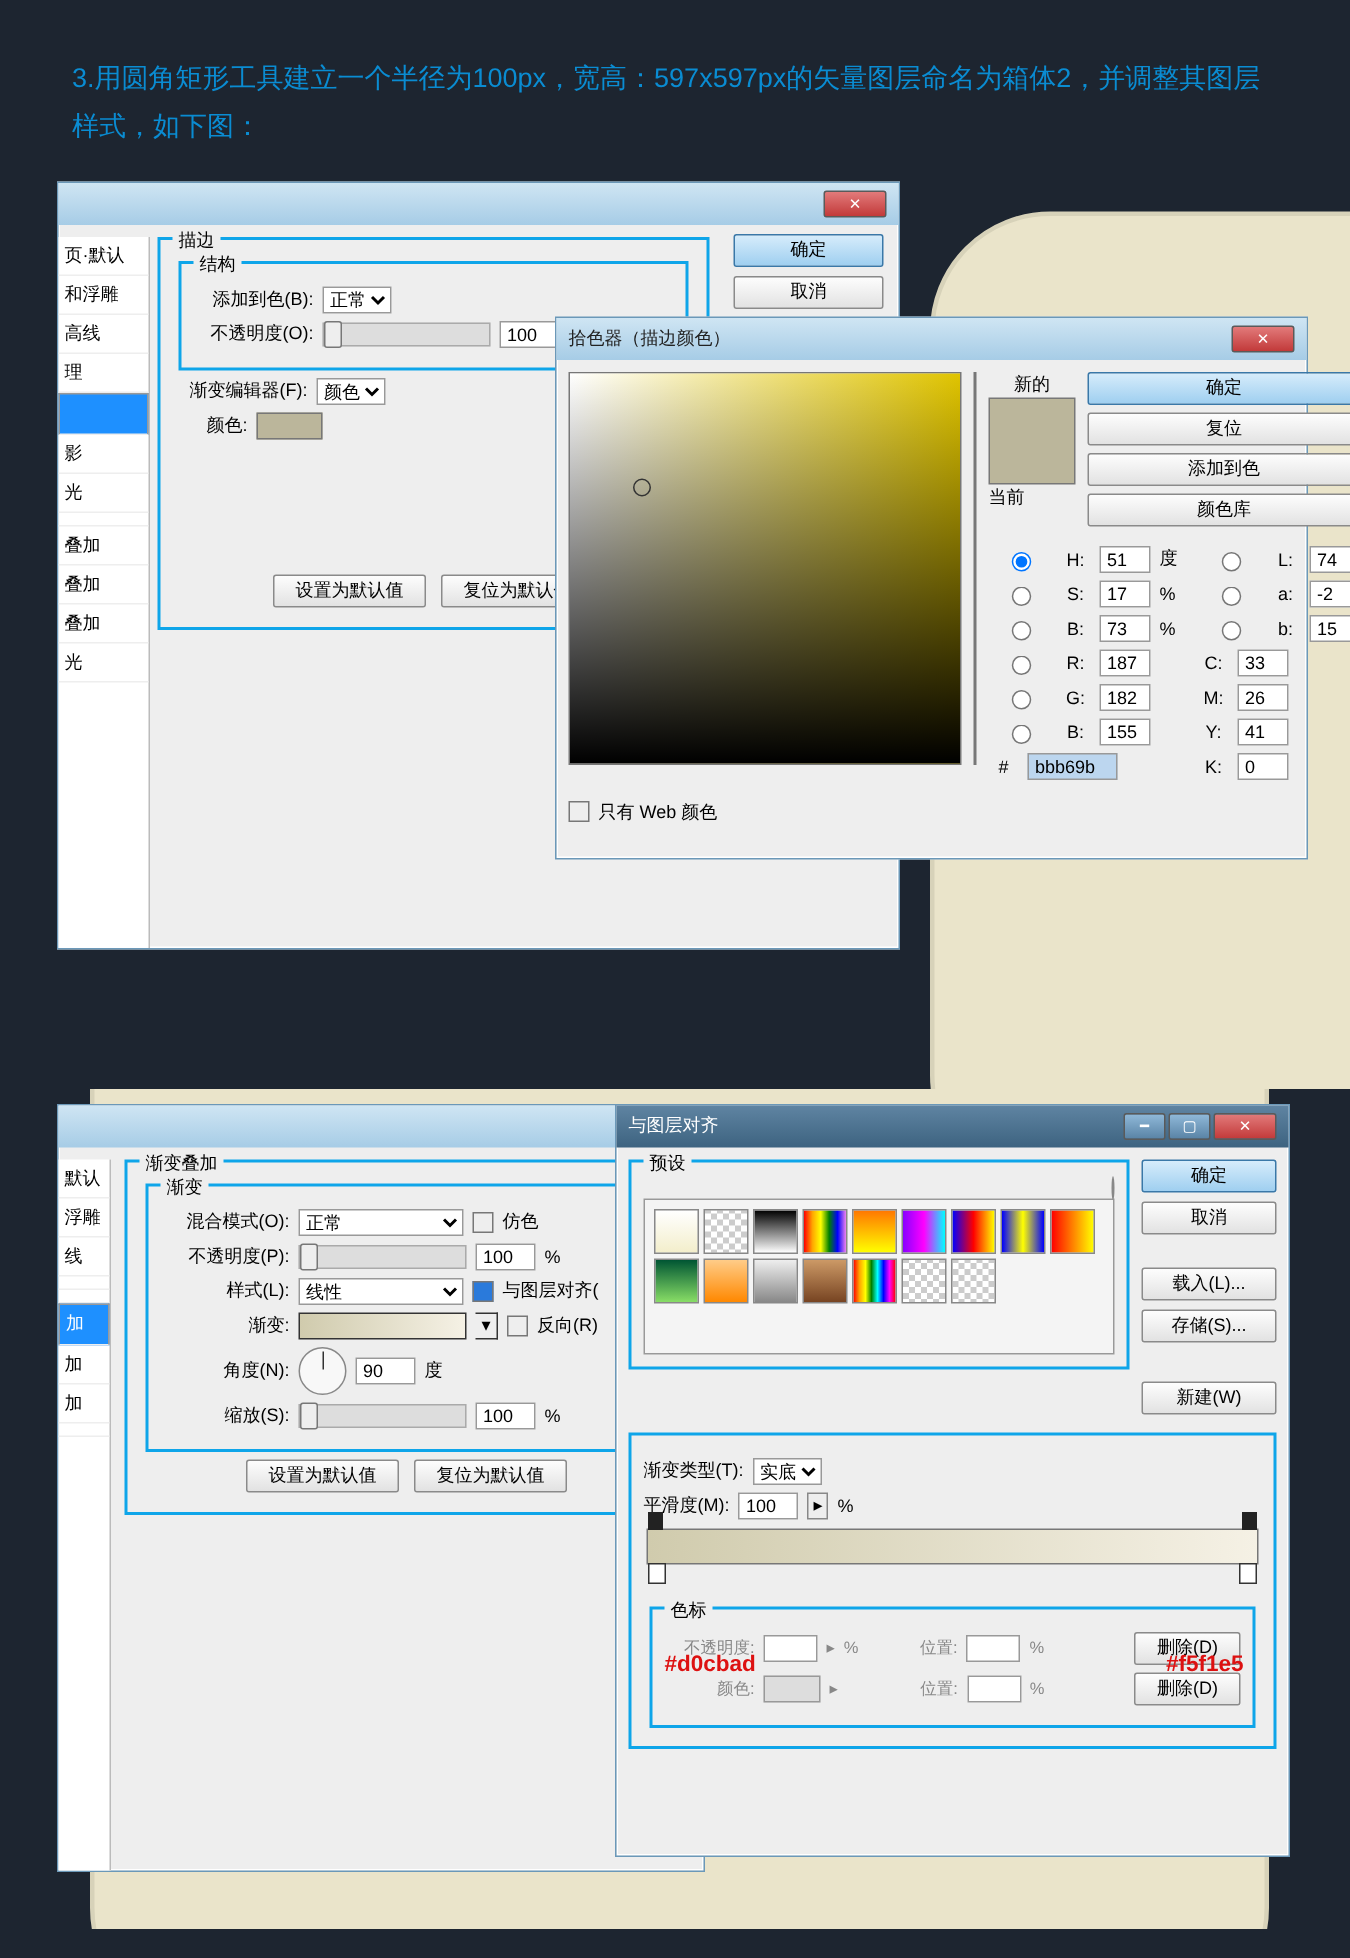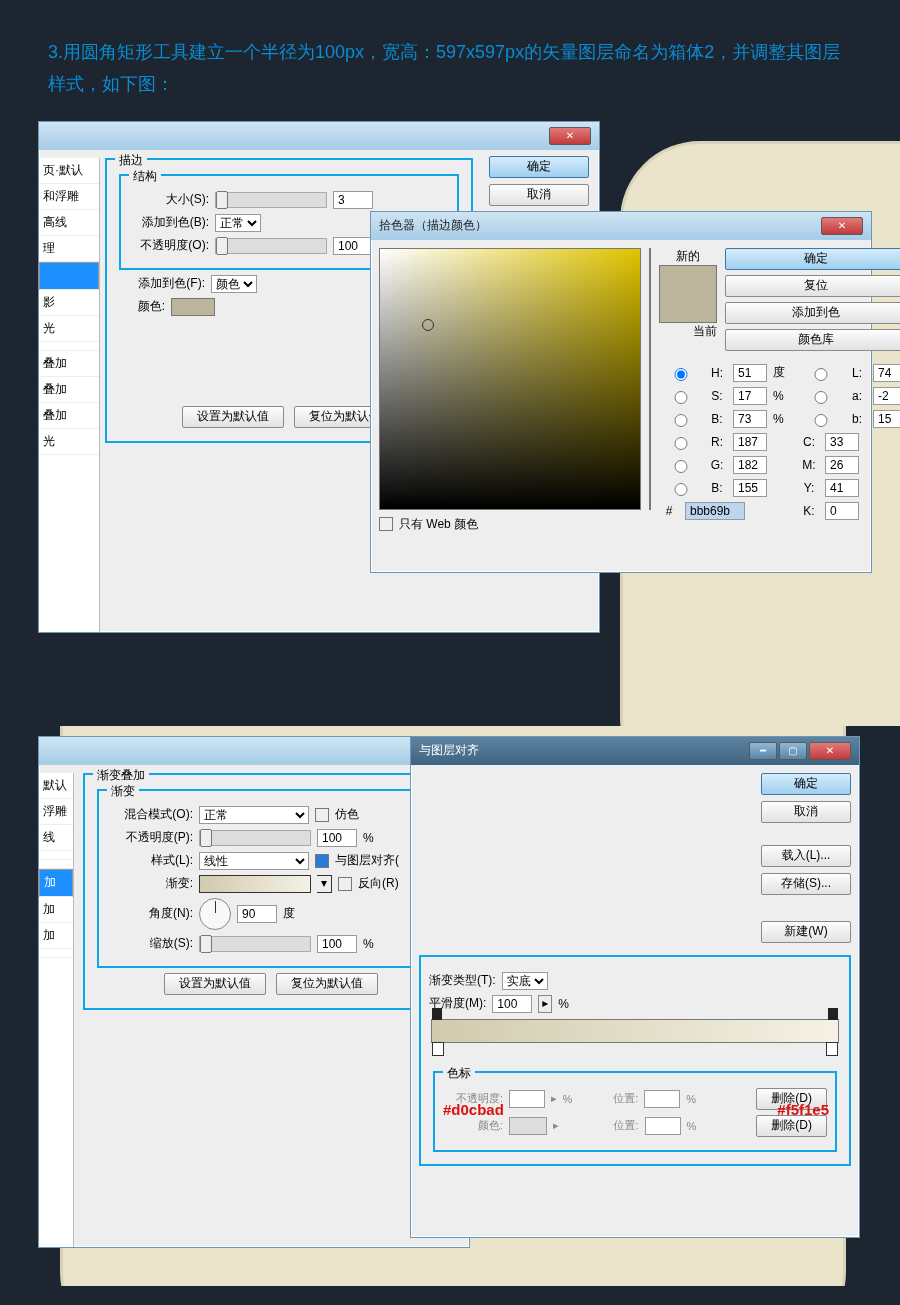--- a/index.html
+++ b/index.html
@@ -97,36 +97,31 @@
     <div class="body" style="top:32px">
       <div style="position:absolute;right:4px;top:2px;width:100px;display:flex;flex-direction:column;gap:6px">
         <button class="btn blue">确定</button>
         <button class="btn">取消</button>
       </div>
       <div class="gb" style="margin-right:120px">
         <span class="lg">描边</span>
         <div class="gb">
           <span class="lg">结构</span>
           <div class="row">
-              <label style="width:80px">大小(S):</label>
-              <div class="slider" style="max-width:110px"></div>
-              <input class="inp" style="width: 40px;" value="3">
-            </div>
-          <div class="row">
               <label style="width:80px">添加到色(B):</label>
               <select class="sel"><option>正常</option></select>
             </div>
           <div class="row">
               <label style="width:80px">不透明度(O):</label>
               <div class="slider" style="max-width:110px"></div>
               <input class="inp" style="width: 40px;" value="100">
             </div>
         </div>
         <div class="row" style="margin-left:10px">
-            <label style="width:80px">添加到色(F):</label>
+            <label style="width:80px">渐变编辑器(F):</label>
             <select class="sel"><option>颜色</option></select>
           </div>
         <div class="row" style="margin-left:10px">
             <label style="width:40px">颜色:</label>
             <span class="swatch"></span>
           </div>
         <div class="row" style="margin-top:90px;justify-content:center;gap:10px">
           <button class="btn">设置为默认值</button>
           <button class="btn">复位为默认值</button>
         </div>
@@ -141,35 +136,35 @@
           <div class="winbtn winclose">✕</div>
         </div>
     </div>
     <div style="display:flex;padding:8px;gap:8px">
       <div style="position:relative">
         <div class="sv">
             <div class="a"></div>
             <div class="b"></div>
             <div class="mark" style="left:42px;top:70px"></div>
           </div>
-        <div class="row" style="margin-top:6px">
+        <div class="row" style="margin-top:23px">
             <span class="chk"></span>
             <span>只有 Web 颜色</span>
           </div>
       </div>
       <div class="hue"></div>
       <div style="flex:1">
         <div style="display:flex;gap:8px">
           <div>
             <div style="text-align:center">新的</div>
             <div class="prev">
                 <div class="t"></div>
                 <div class="btm"></div>
               </div>
-            <div style="text-align:right">当前</div>
+            <div style="text-align:left">当前</div>
           </div>
           <div style="display:flex;flex-direction:column;gap:5px;flex:1">
             <button class="btn blue">确定</button>
             <button class="btn">复位</button>
             <button class="btn">添加到色</button>
             <button class="btn">颜色库</button>
           </div>
         </div>
         <div style="display:flex;gap:14px;margin-top:8px">
           <div class="num">
@@ -328,20 +323,42 @@
     <div class="tbar dark">
         <span>与图层对齐</span>
       <div class="winbtns">
           <div class="winbtn winmin">━</div>
           <div class="winbtn winmax">▢</div>
           <div class="winbtn winclose">✕</div>
         </div>
     </div>
     <div style="padding:8px;display:flex;gap:8px">
       <div style="flex:1">
+        <div class="gb" style="margin:0">
+          <span class="lg">预设</span>
+          <div style="text-align:right"><span class="gear"></span></div>
+          <div class="presetbox">
+            <div class="ps" style="background:linear-gradient(#fff,#f3eecb)"></div>
+              <div class="ps" style="background:repeating-conic-gradient(#ccc 0 25%,#fff 0 50%) 0/8px 8px"></div>
+              <div class="ps" style="background:linear-gradient(#000,#fff)"></div>
+              <div class="ps" style="background:linear-gradient(90deg,red,orange,yellow,green,blue,violet)"></div>
+              <div class="ps" style="background:linear-gradient(#f70,#ff0)"></div>
+              <div class="ps" style="background:linear-gradient(90deg,#80f,#f0f,#0ff)"></div>
+              <div class="ps" style="background:linear-gradient(90deg,#00f,red,#ff0)"></div>
+              <div class="ps" style="background:linear-gradient(90deg,#00f,#ff0,#00f)"></div>
+              <div class="ps" style="background:linear-gradient(90deg,red,#ff0)"></div>
+            <div class="ps" style="background:linear-gradient(#053,#8d6)"></div>
+              <div class="ps" style="background:linear-gradient(#fc8,#f80)"></div>
+              <div class="ps" style="background:linear-gradient(#eee,#888)"></div>
+              <div class="ps" style="background:linear-gradient(#c96,#742)"></div>
+              <div class="ps" style="background:linear-gradient(90deg,red,orange,yellow,green,cyan,blue,magenta,red)"></div>
+              <div class="ps" style="background:repeating-conic-gradient(#ccc 0 25%,#fff 0 50%) 0/8px 8px"></div>
+              <div class="ps" style="background:repeating-conic-gradient(#ccc 0 25%,#fff 0 50%) 0/8px 8px"></div>
+          </div>
+        </div>
       </div>
       <div style="width:90px;display:flex;flex-direction:column;gap:6px">
         <button class="btn blue">确定</button>
         <button class="btn">取消</button>
         <div style="height:10px"></div>
         <button class="btn">载入(L)...</button>
         <button class="btn">存储(S)...</button>
         <div style="height:14px"></div>
         <button class="btn">新建(W)</button>
       </div>

